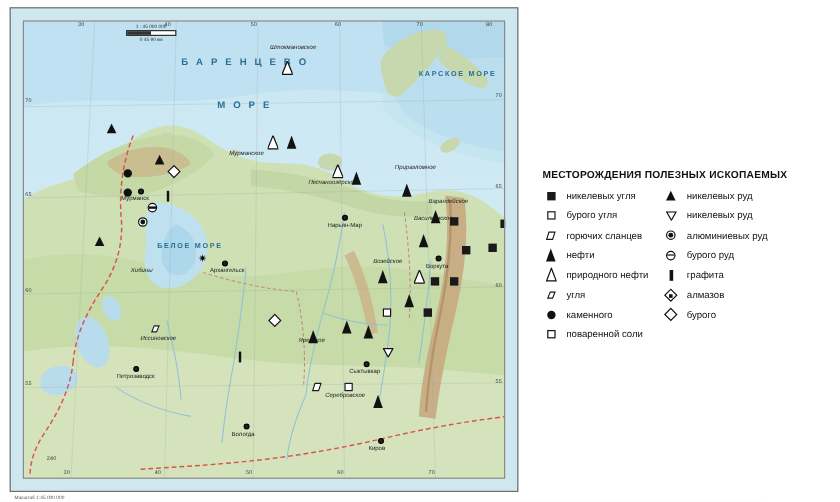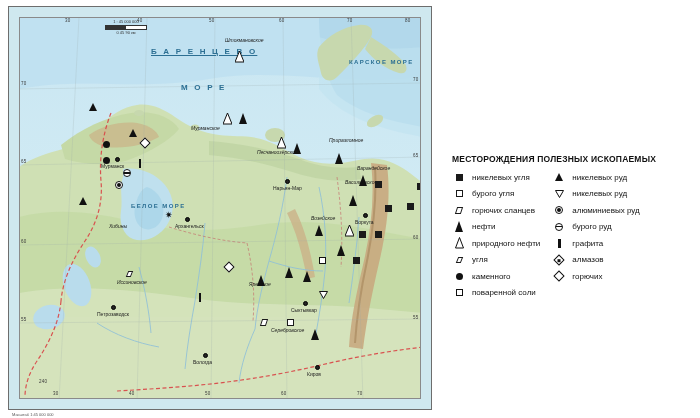--- a/index.html
+++ b/index.html
@@ -188,21 +188,21 @@
   .scale-bar .bar {
     width: 40px; height: 3px; border: 0.5px solid #333;
     background: linear-gradient(to right, #333 0 50%, #fff 50% 100%);
     margin: 1px auto 0;
   }
 
   
   .legend {
     position: absolute;
     left: 452px;
-    top: 154px;
+    top: 140px;
     width: 240px;
   }
   .legend-title {
     font-size: 8.5px;
     font-weight: bold;
     color: #111;
     letter-spacing: 0.2px;
     margin-bottom: 7px;
     white-space: nowrap;
   }
@@ -365,21 +365,21 @@
       <div class="tick" style="left:394px; top:298px;">55</div>
 
       <div class="tick" style="left:20px; top:362px;">240</div>
 
       <div class="scale-bar" style="left:86px; top:2px;">
         <div>1 : 45 000 000</div>
         <div class="bar"></div>
         <div>0 45 90 км</div>
       </div>
 
-      <div class="water-label" style="left:132px; top:30px;text-decoration:underline;">Б А Р Е Н Ц Е В О</div>
+      <div class="water-label" style="left:132px; top:30px;">Б А Р Е Н Ц Е В О</div>
       <div class="water-label" style="left:162px; top:66px;">М О Р Е</div>
       <div class="water-label small" style="left:330px; top:42px;">КАРСКОЕ МОРЕ</div>
       <div class="water-label small" style="left:112px; top:186px;">БЕЛОЕ МОРЕ</div>
 
       <div class="field-label" style="left:206px; top:20px;">Штокмановское</div>
       <div class="field-label" style="left:172px; top:108px;">Мурманское</div>
       <div class="field-label" style="left:238px; top:132px;">Песчаноозёрское</div>
       <div class="field-label" style="left:310px; top:120px;">Приразломное</div>
       <div class="field-label" style="left:338px; top:148px;">Варандейское</div>
       <div class="field-label" style="left:326px; top:162px;">Василковское</div>
@@ -599,21 +599,21 @@
                 <i></i>
               </span>
           </span>
           <span class="legend-text">алмазов</span>
         </div>
 
         <div class="legend-row">
           <span class="legend-sym">
             <span class="sym-diamond" style="position:static;"></span>
           </span>
-          <span class="legend-text">горючих</span>
+          <span class="legend-text">бурого</span>
         </div>
 
       </div>
     </div>
   </div>
 
   <div class="credit">Масштаб 1:45 000 000</div>
 
 </div>
 

